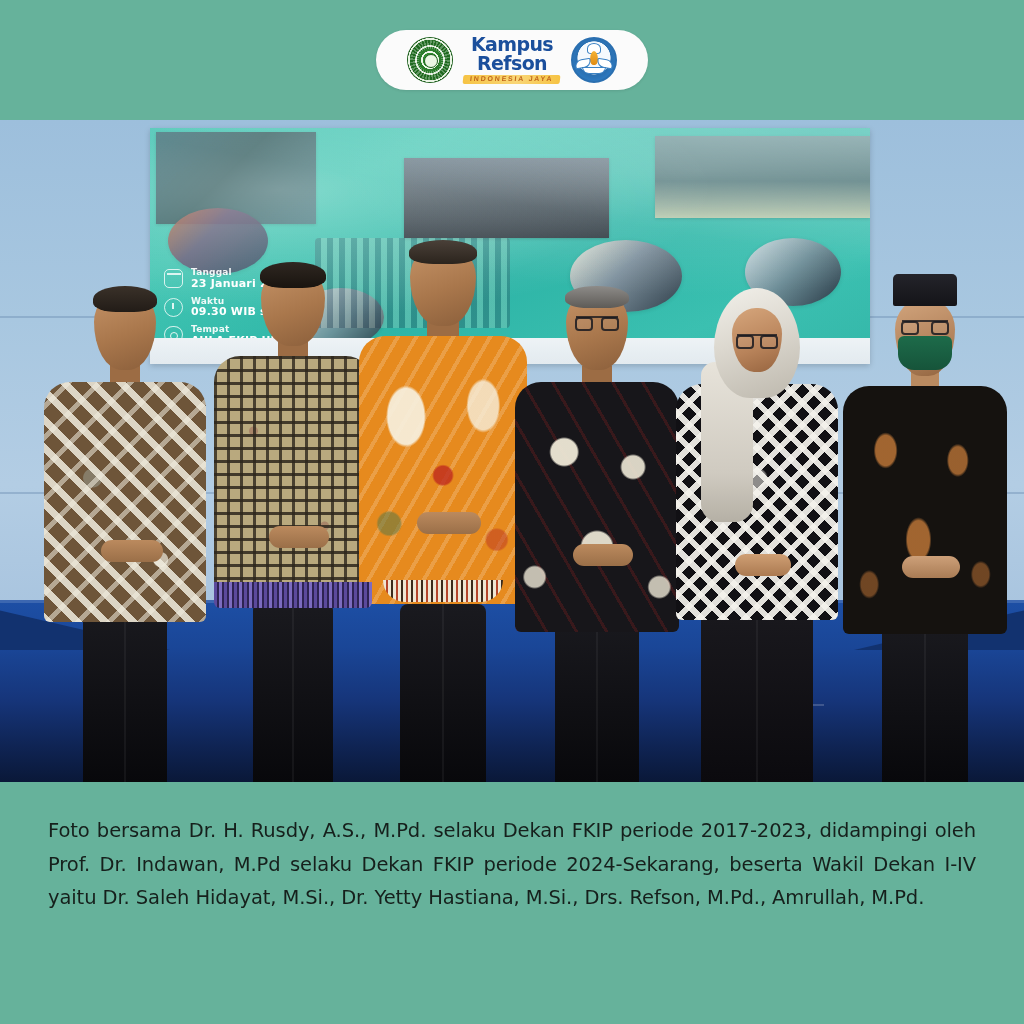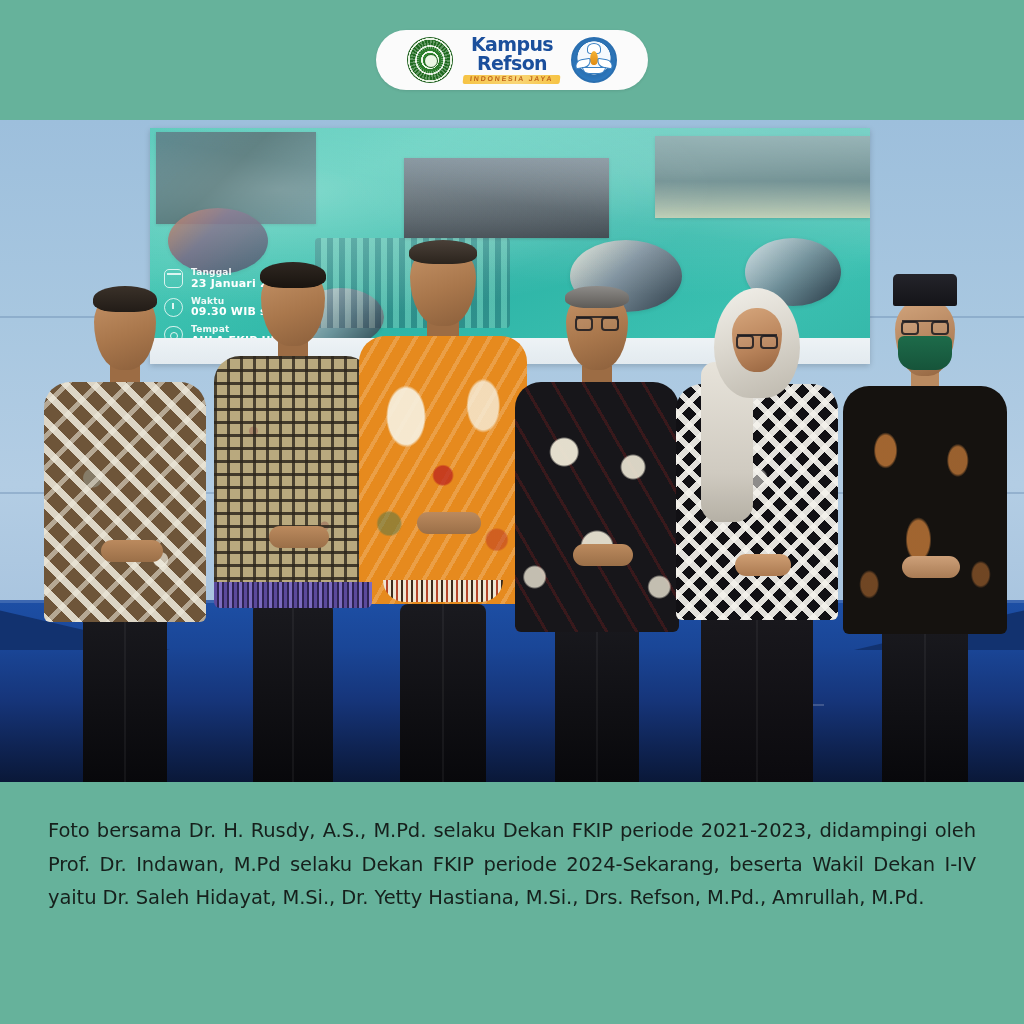--- a/index.html
+++ b/index.html
@@ -651,16 +651,16 @@
       <div class="neck" style="width:28px; height:22px; margin-left:-14px; top:112px; background:#b98a60;"></div>
       <div class="head" style="width:60px; height:78px; margin-left:-30px; top:38px; background:linear-gradient(160deg,#d3a67e 0%,#b3835c 60%,#91643f 100%);"></div>
       <div class="peci" style="width:64px; height:32px; margin-left:-32px; top:14px;"></div>
       <div class="glasses" style="width:46px; margin-left:-23px; top:60px;"></div>
       <div class="mask" style="width:54px; height:34px; margin-left:-27px; top:76px;"></div>
     </div>
 
   </div>
 
   <div class="caption">
-    <p>Foto bersama Dr. H. Rusdy, A.S., M.Pd. selaku Dekan FKIP periode 2021-2023, didampingi oleh Prof. Dr. Indawan, M.Pd selaku Dekan FKIP periode 2024-Sekarang, beserta Wakil Dekan I-IV yaitu Dr. Saleh Hidayat, M.Si., Dr. Yetty Hastiana, M.Si., Drs. Refson, M.Pd., Amrullah, M.Pd.</p>
+    <p>Foto bersama Dr. H. Rusdy, A.S., M.Pd. selaku Dekan FKIP periode 2017-2023, didampingi oleh Prof. Dr. Indawan, M.Pd selaku Dekan FKIP periode 2024-Sekarang, beserta Wakil Dekan I-IV yaitu Dr. Saleh Hidayat, M.Si., Dr. Yetty Hastiana, M.Si., Drs. Refson, M.Pd., Amrullah, M.Pd.</p>
   </div>
 
 </div>
 
 </body></html>

